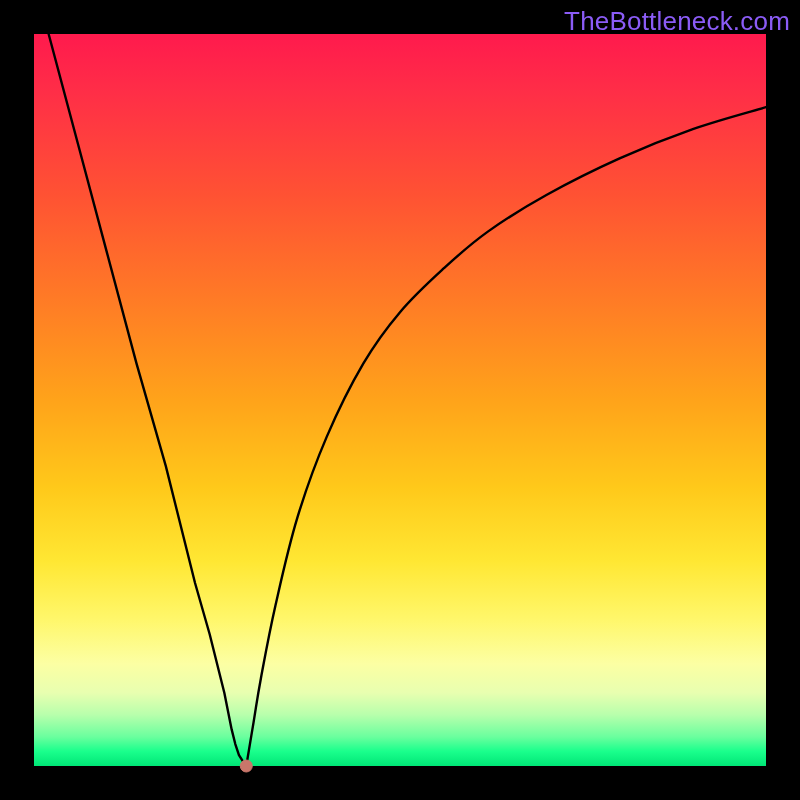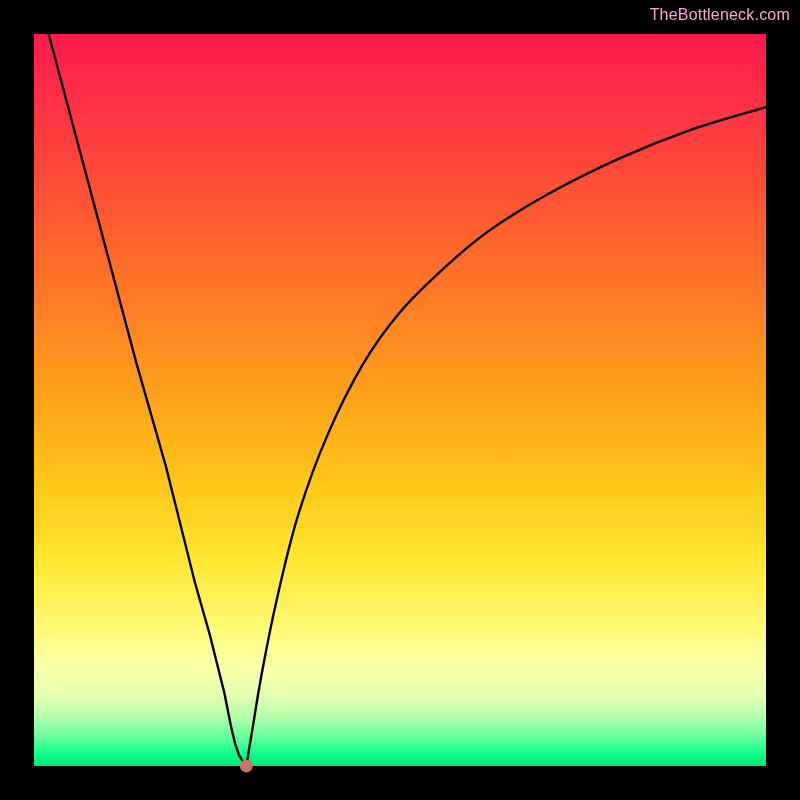--- a/index.html
+++ b/index.html
@@ -39,22 +39,22 @@
       #b8ffac 93%,
       #6bff9e 96%,
       #1aff8c 98%,
       #00e676 100%
     );
   }
   .watermark {
     position: absolute;
     top: 6px;
     right: 10px;
-    color: #f9a8d4;
-    font-size: 16px;
+    color: #8b5cf6;
+    font-size: 26px;
     font-weight: 500;
     letter-spacing: 0.2px;
     user-select: none;
   }
   svg.curve {
     position: absolute;
     left: 0;
     top: 0;
     width: 732px;
     height: 732px;

